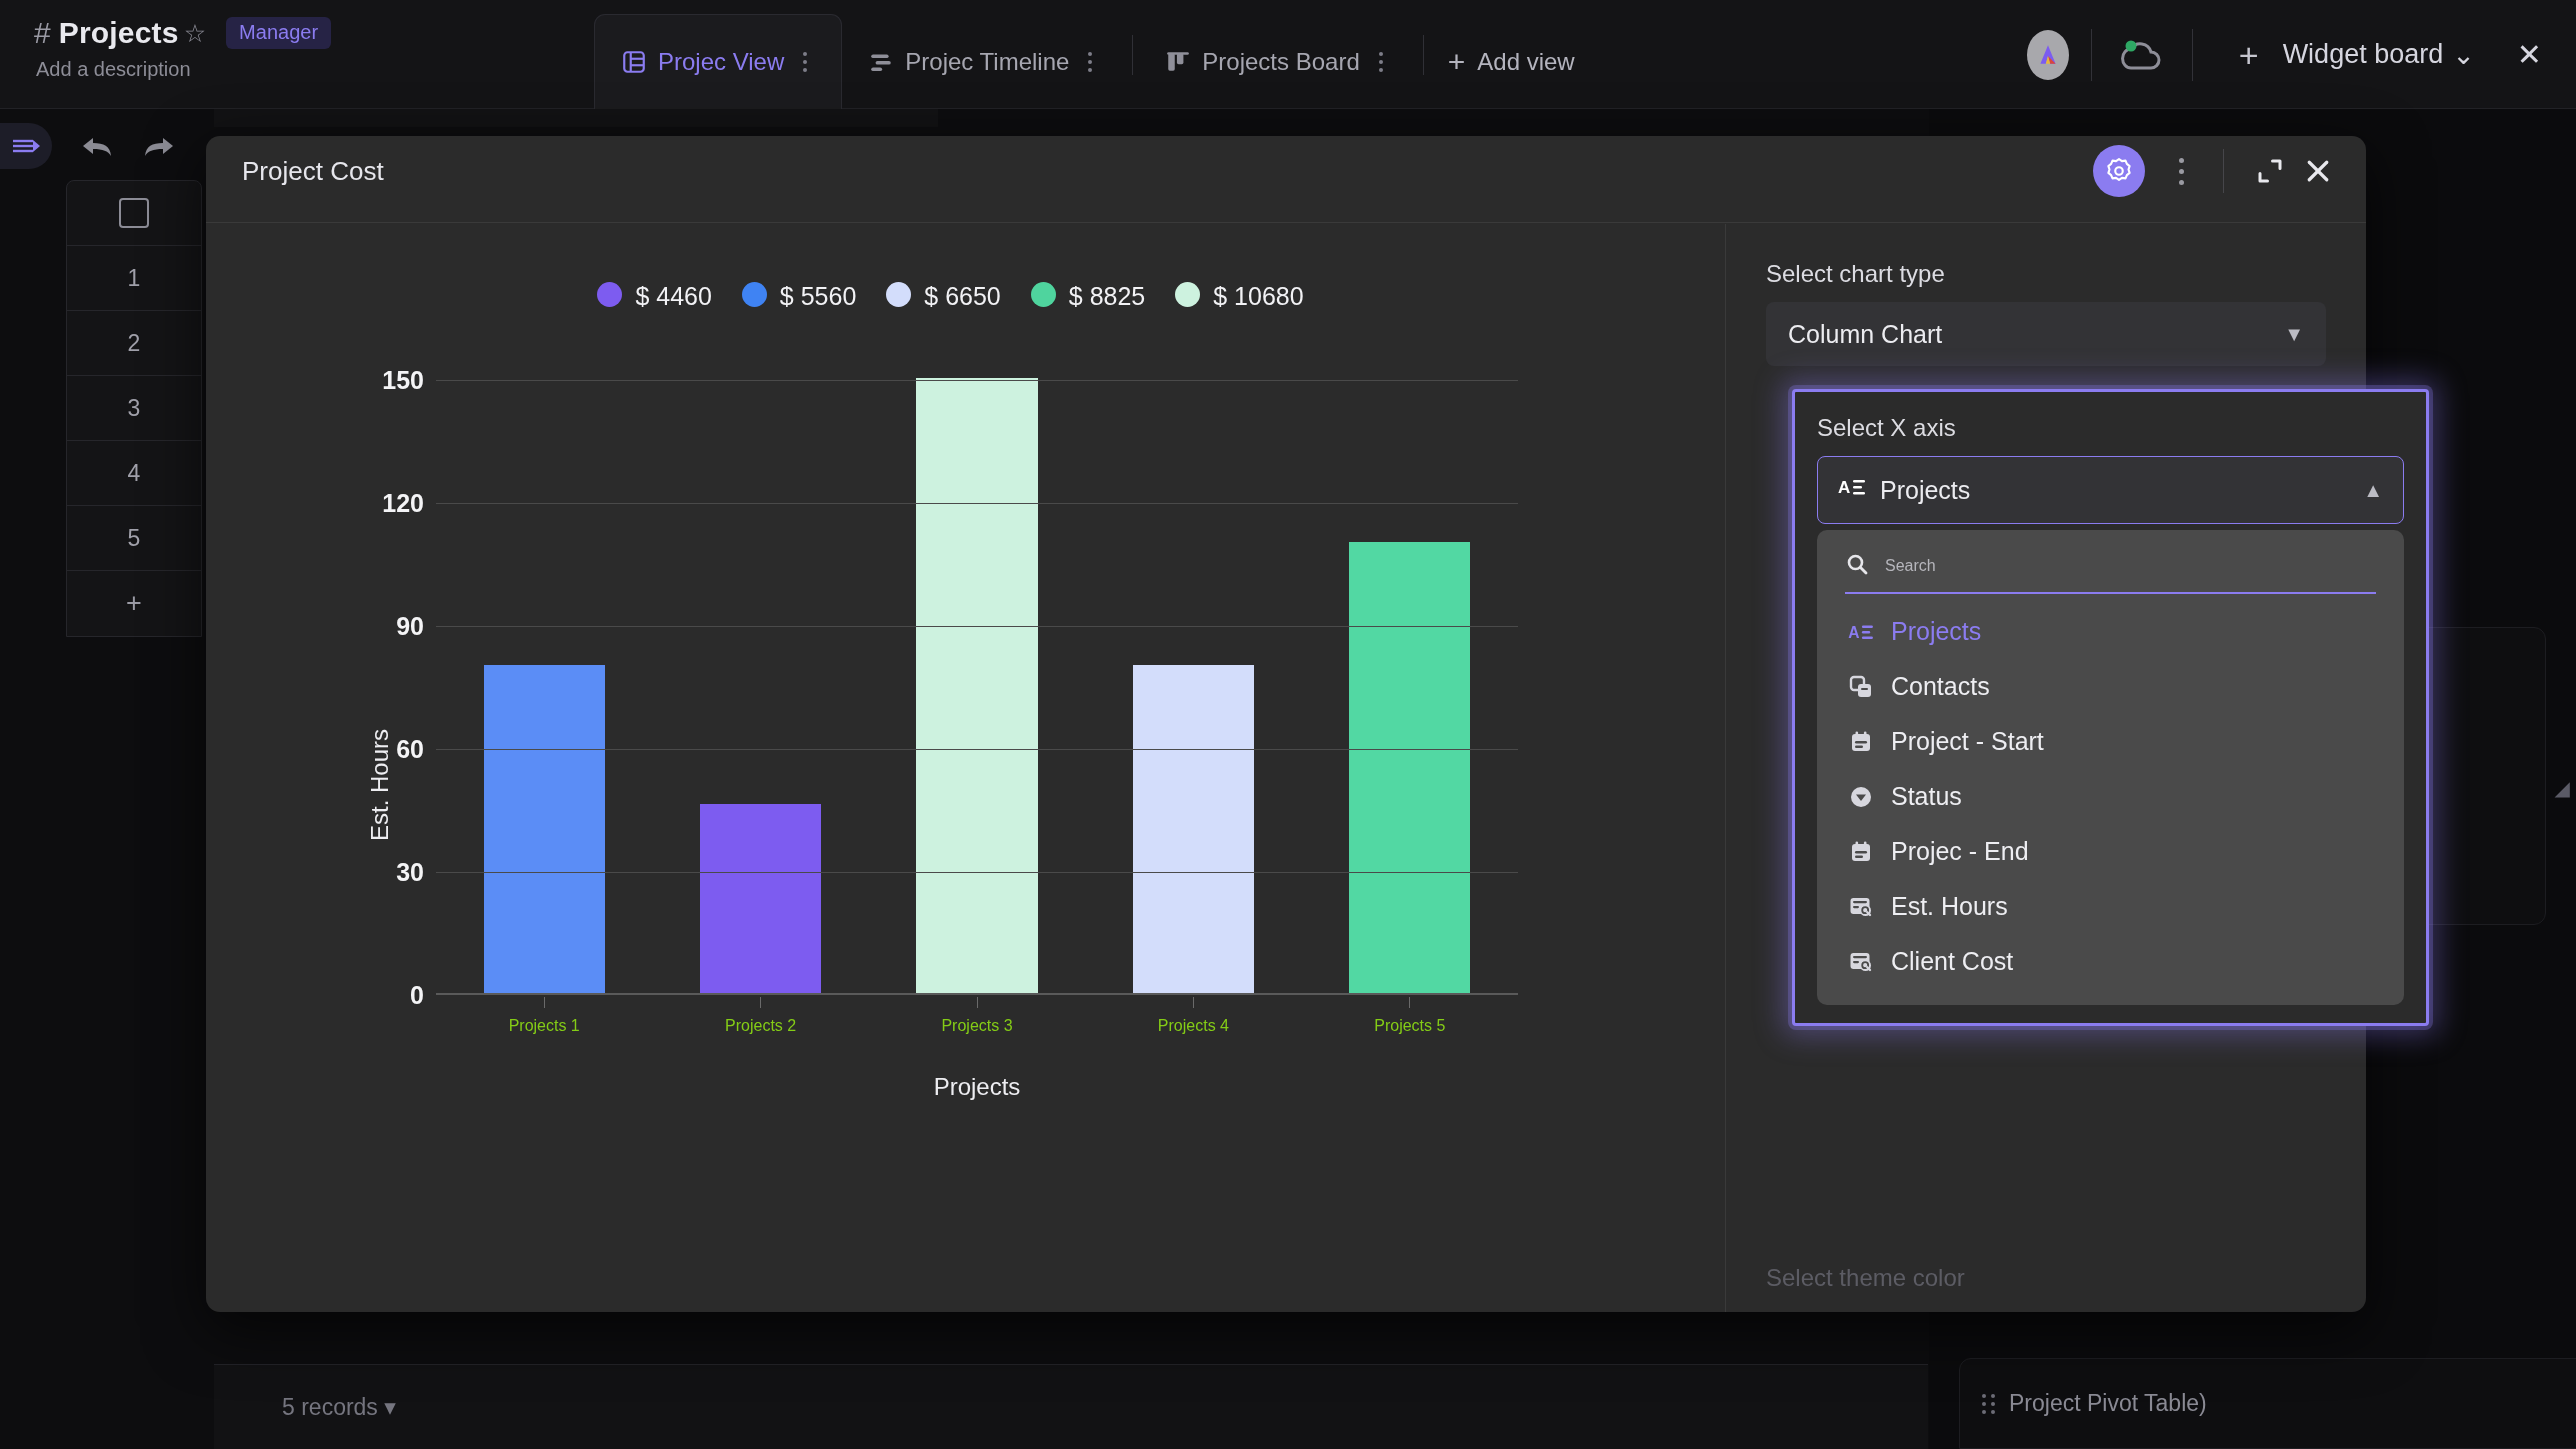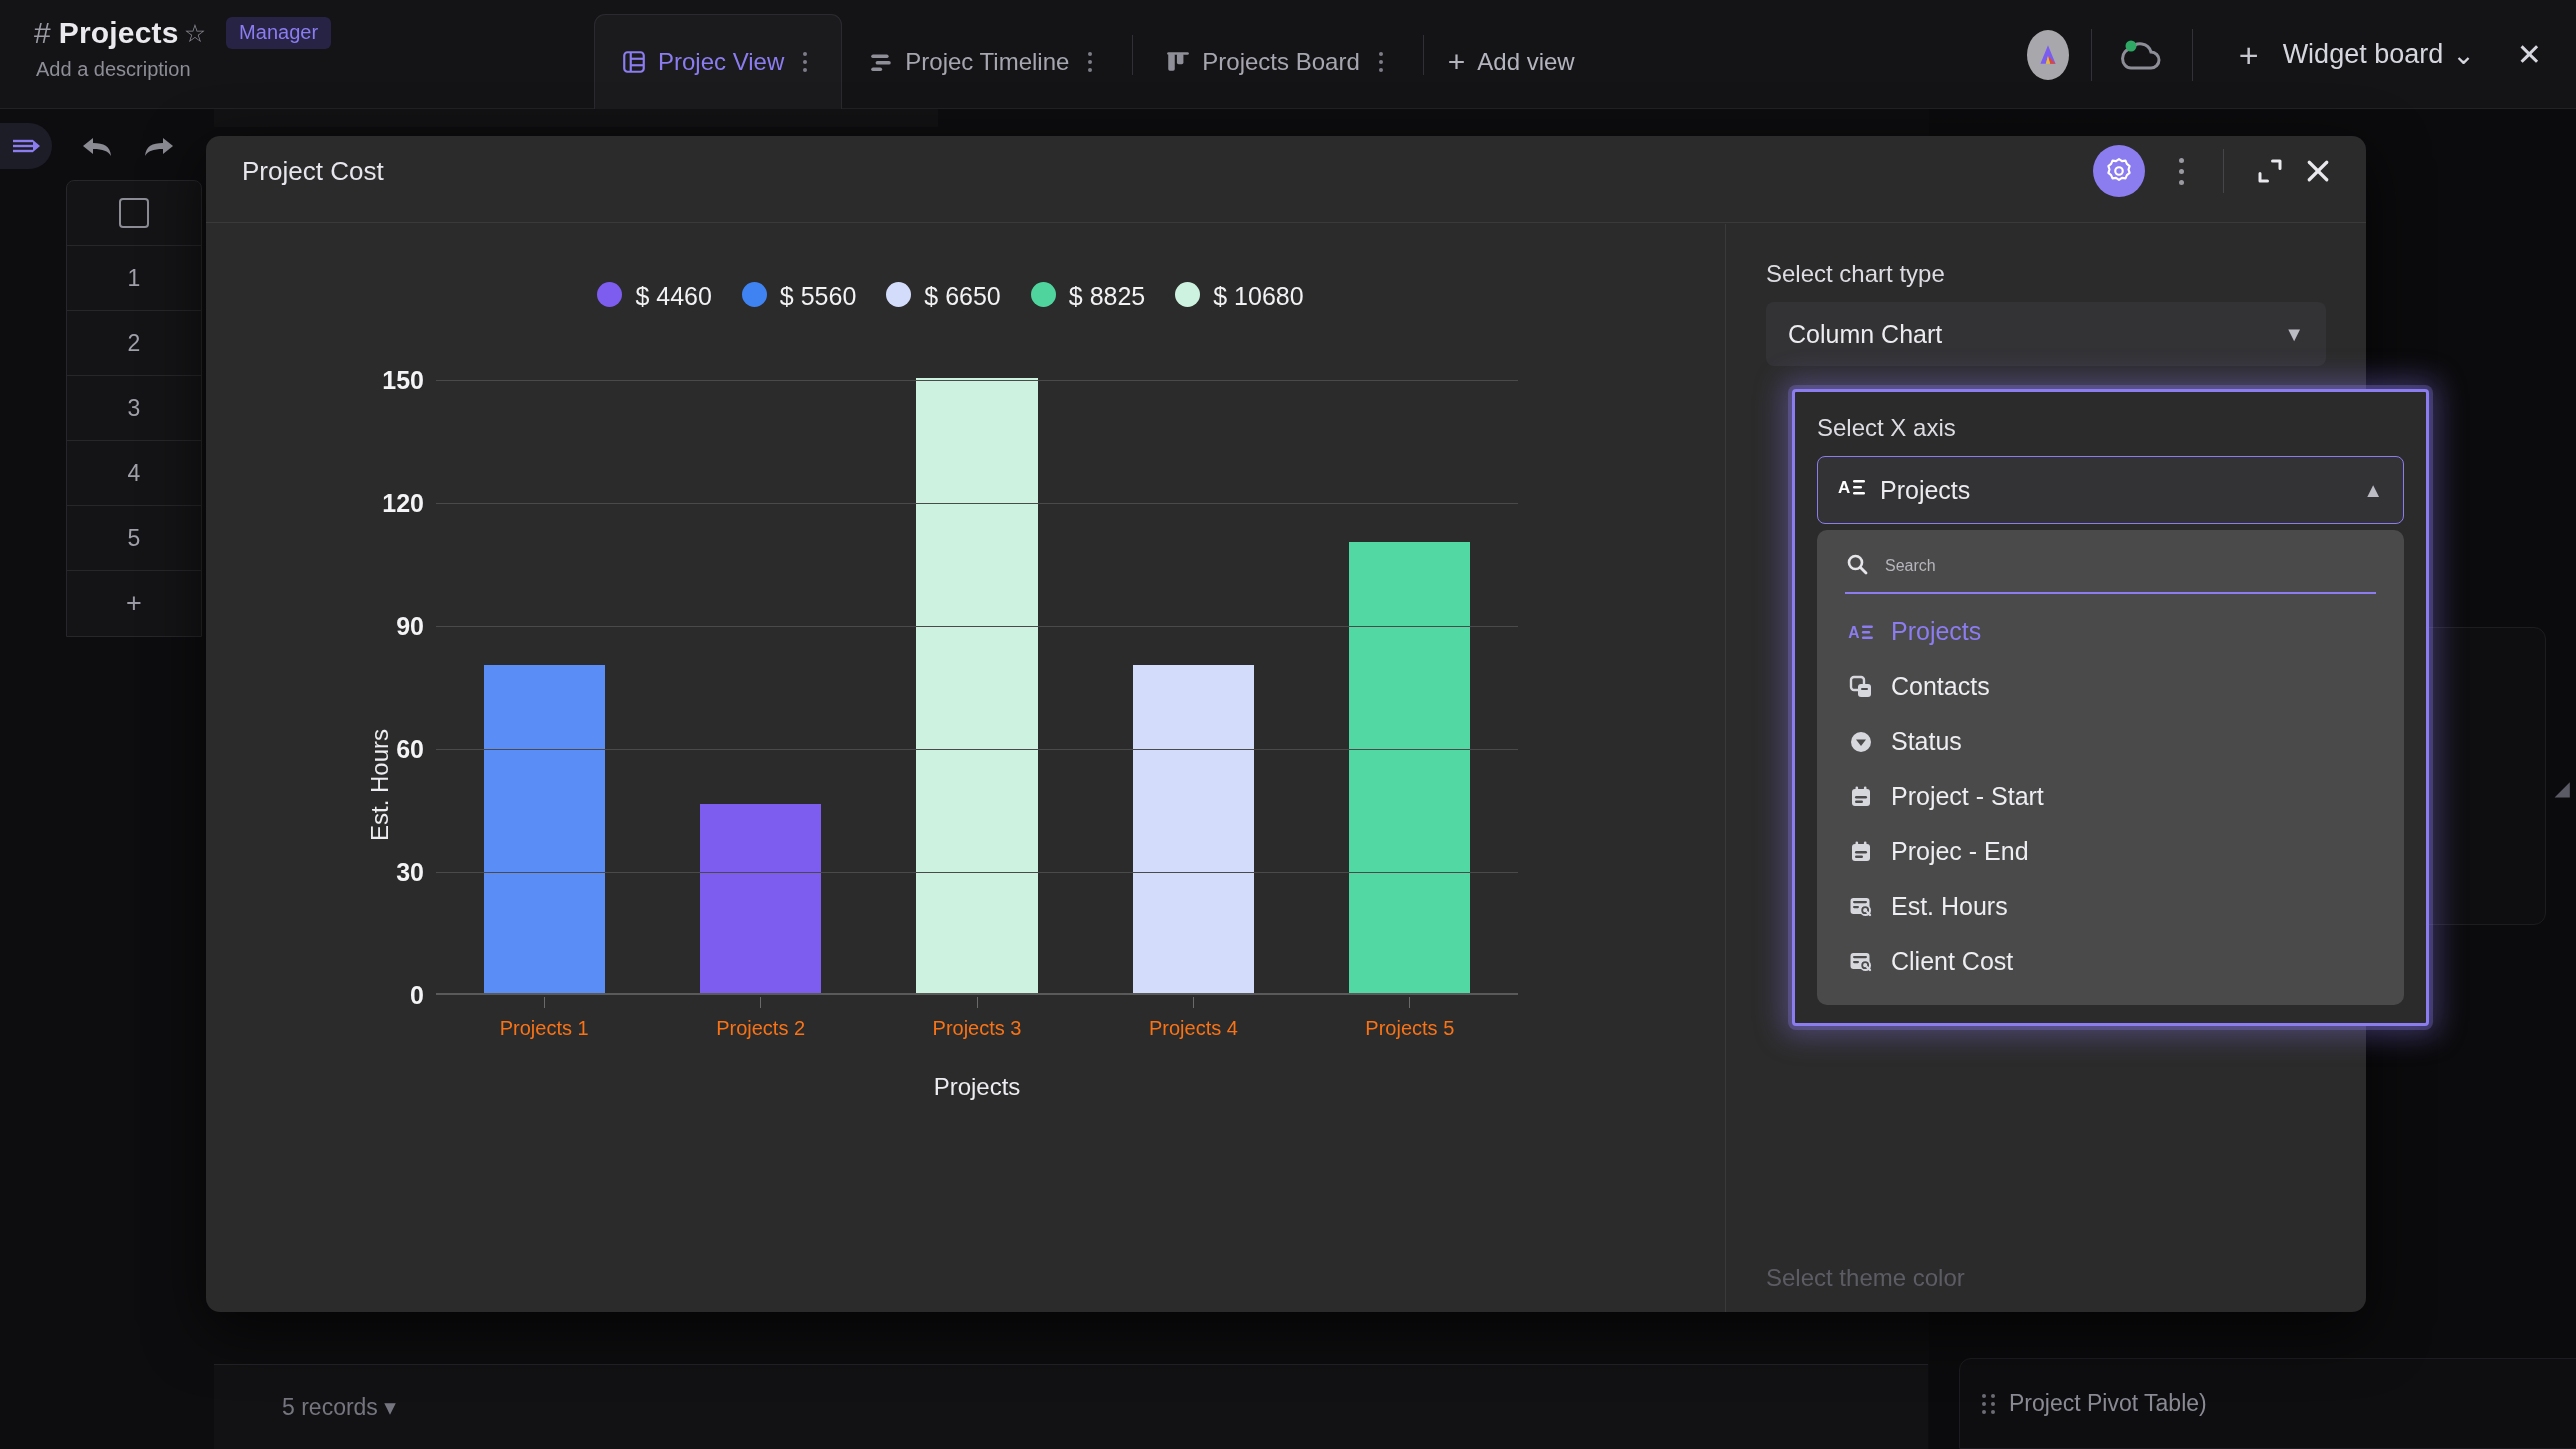--- a/index.html
+++ b/index.html
@@ -141,21 +141,21 @@
     position: absolute; right: 1094px; color: #f4f4f6; font-size: 25px; font-weight: bold;
     transform: translateY(-50%); white-space: nowrap;
   }
   #xaxisline { position: absolute; left: 0; right: 0; bottom: 0; height: 2px; background: #5a5a5a; }
   #bars { position: absolute; left: 0; right: 0; bottom: 2px; top: 0; display: flex; align-items: flex-end; }
   .barslot { flex: 1; display: flex; justify-content: center; align-items: flex-end; height: 100%; }
   .bar { width: 56%; }
   #xticks { position: absolute; left: 230px; width: 1082px; top: 773px; display: flex; }
   .xtickwrap { flex: 1; display: flex; flex-direction: column; align-items: center; }
   .xtickmark { width: 1px; height: 11px; background: #6a6a6a; }
-  .xticklbl { color: #f97316; font-size: 20px; margin-top: 9px; }
+  .xticklbl { color: #84cc16; font-size: 16px; margin-top: 9px; }
   #xlabel { position: absolute; left: 230px; width: 1082px; top: 849px; text-align: center; color: #ededf1; font-size: 24px; }
   #ylabel {
     position: absolute; left: 174px; top: 561px; color: #ededf1; font-size: 24px;
     transform: translate(-50%,-50%) rotate(-90deg); white-space: nowrap;
   }
 
   
   #settingspane {
     position: relative; flex: 1; border-left: 1px solid #3a3a3a;
     padding: 36px 40px 0 40px;
@@ -524,37 +524,37 @@
               <rect x="2" y="2" width="13" height="13" rx="3" fill="none" stroke="#d7d7de" stroke-width="2.4"></rect>
               <rect x="9" y="9" width="13" height="13" rx="3" fill="#d7d7de"></rect>
               <rect x="12" y="13" width="7" height="2" rx="1" fill="#4a4a4a"></rect>
             </svg>
           </span>
           <span>Contacts</span>
         </div>
         <div class="opt">
           <span class="oico">
             <svg width="26" height="24" viewBox="0 0 24 24">
-              <circle cx="12" cy="12" r="10" fill="#d7d7de"></circle>
-              <polygon points="7,9.5 17,9.5 12,16" fill="#4a4a4a"></polygon>
-            </svg>
-          </span>
-          <span>Status</span>
-        </div>
-        <div class="opt">
-          <span class="oico">
-            <svg width="26" height="24" viewBox="0 0 24 24">
               <rect x="3" y="4" width="18" height="17" rx="3" fill="#d7d7de"></rect>
               <rect x="6.5" y="1.5" width="2.6" height="5" rx="1.3" fill="#d7d7de"></rect>
               <rect x="14.9" y="1.5" width="2.6" height="5" rx="1.3" fill="#d7d7de"></rect>
               <rect x="6" y="11" width="12" height="2.4" rx="1.2" fill="#4a4a4a"></rect>
               <rect x="6" y="15.6" width="8" height="2.4" rx="1.2" fill="#4a4a4a"></rect>
             </svg>
           </span>
           <span>Project - Start</span>
+        </div>
+        <div class="opt">
+          <span class="oico">
+            <svg width="26" height="24" viewBox="0 0 24 24">
+              <circle cx="12" cy="12" r="10" fill="#d7d7de"></circle>
+              <polygon points="7,9.5 17,9.5 12,16" fill="#4a4a4a"></polygon>
+            </svg>
+          </span>
+          <span>Status</span>
         </div>
         <div class="opt">
           <span class="oico">
             <svg width="26" height="24" viewBox="0 0 24 24">
               <rect x="3" y="4" width="18" height="17" rx="3" fill="#d7d7de"></rect>
               <rect x="6.5" y="1.5" width="2.6" height="5" rx="1.3" fill="#d7d7de"></rect>
               <rect x="14.9" y="1.5" width="2.6" height="5" rx="1.3" fill="#d7d7de"></rect>
               <rect x="6" y="11" width="12" height="2.4" rx="1.2" fill="#4a4a4a"></rect>
               <rect x="6" y="15.6" width="8" height="2.4" rx="1.2" fill="#4a4a4a"></rect>
             </svg>

